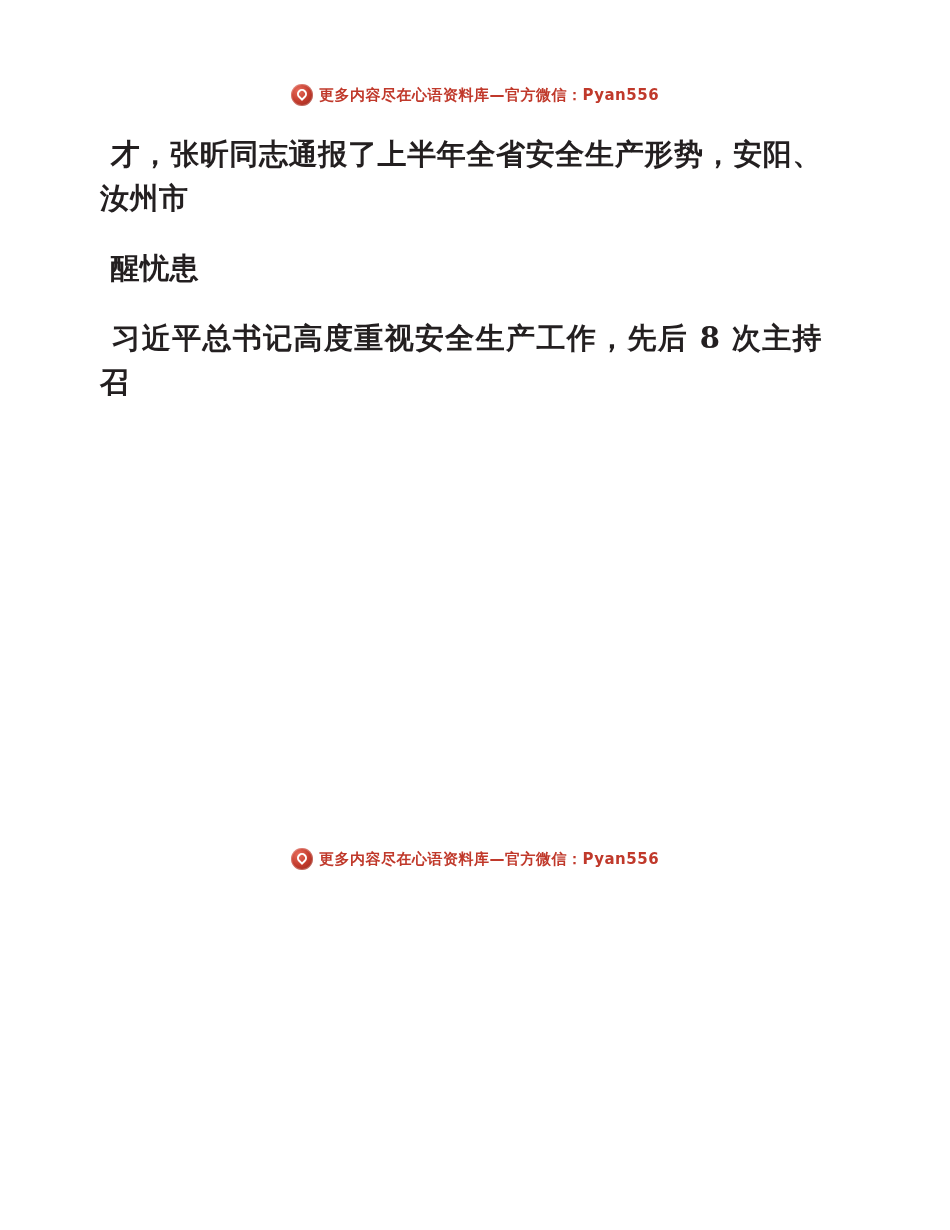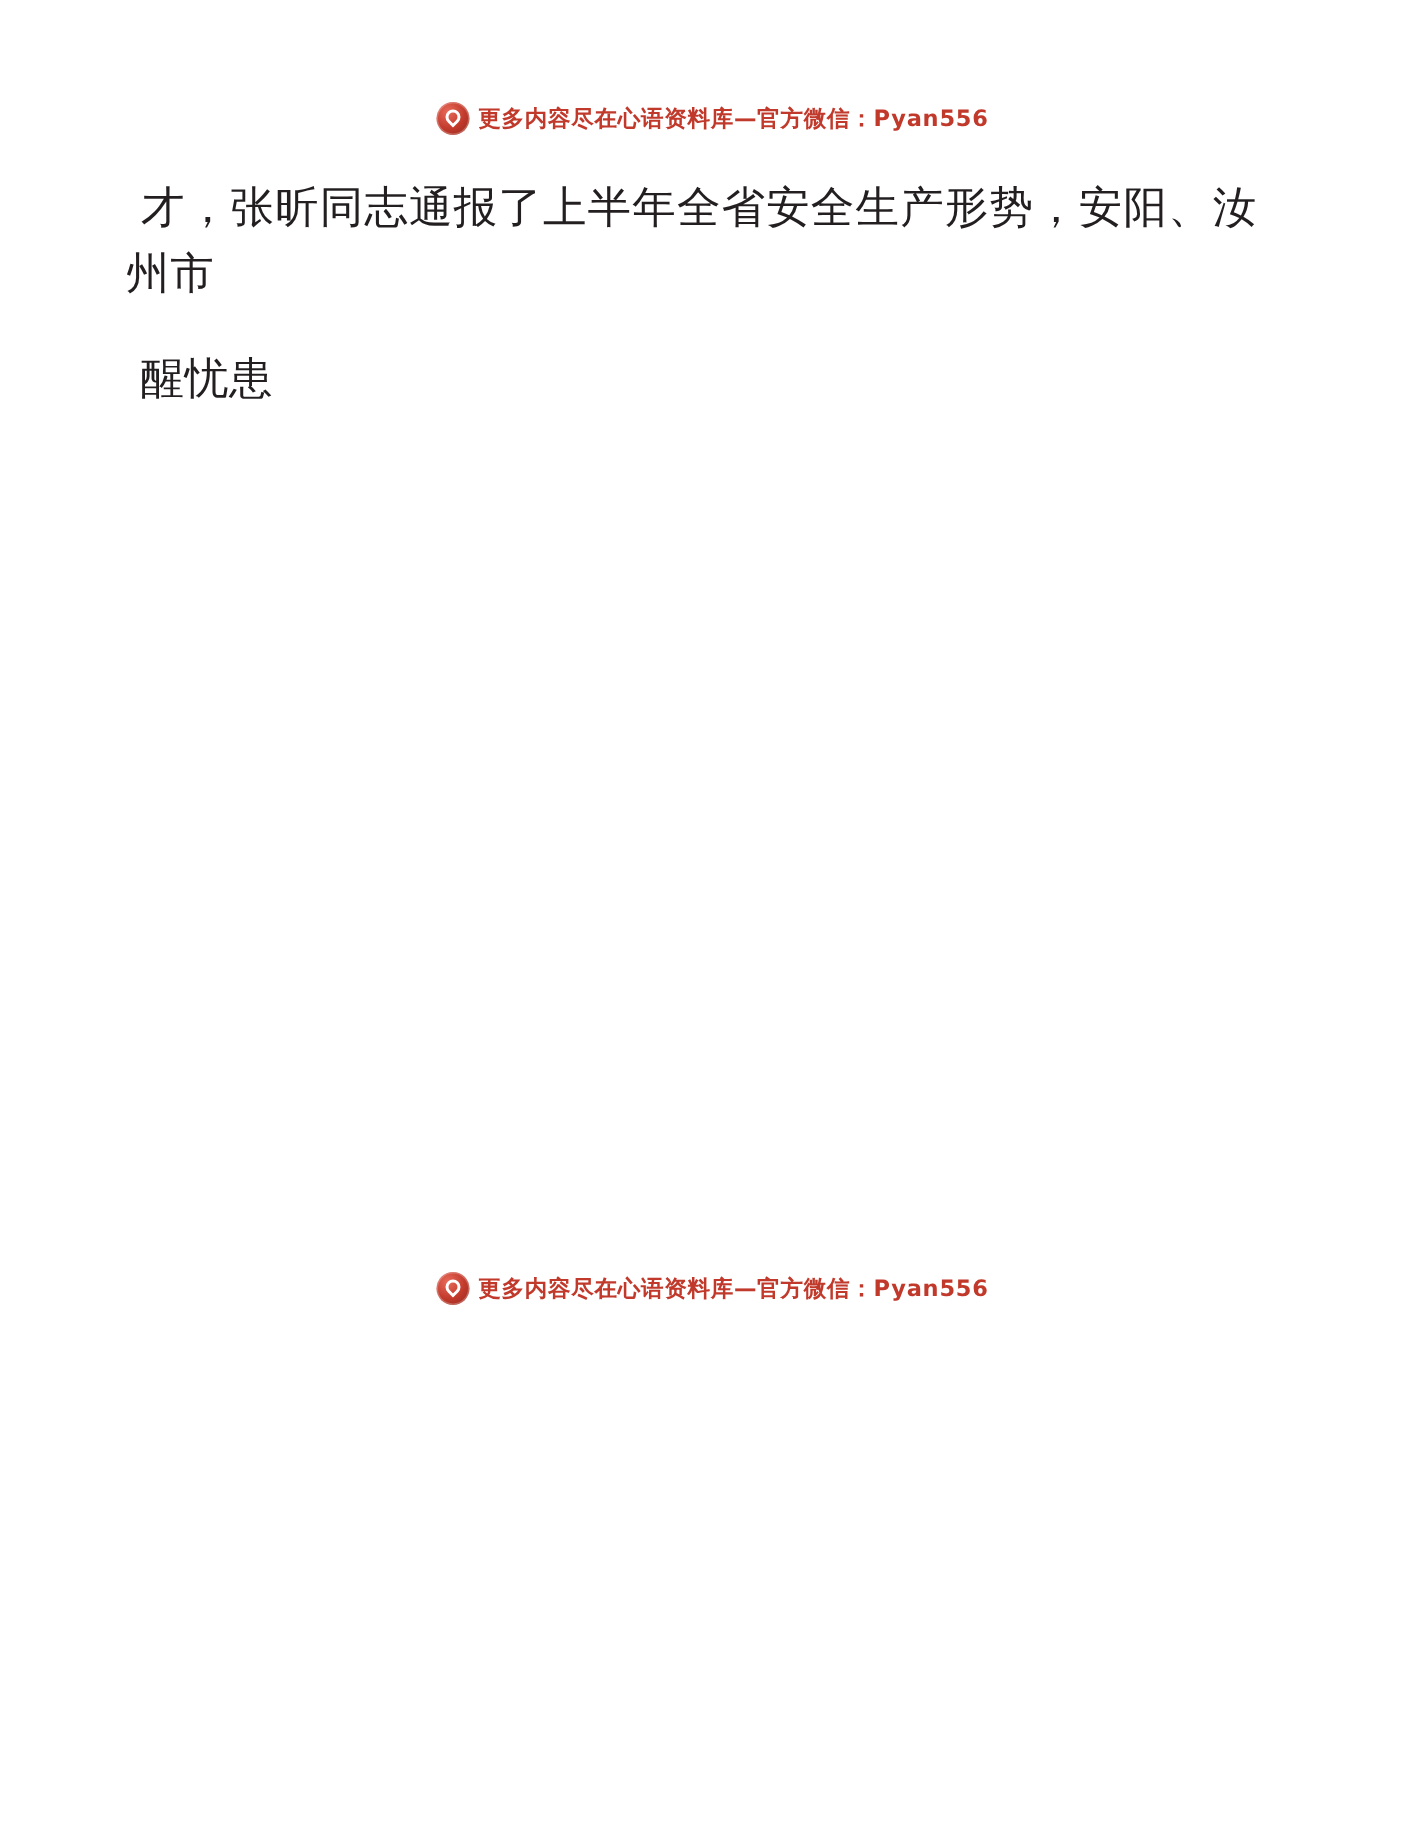--- a/index.html
+++ b/index.html
@@ -11,21 +11,21 @@
     height: 1230px;
     background: #ffffff;
     font-family: "Liberation Serif", "DejaVu Serif", serif;
     position: relative;
     overflow: hidden;
   }
   .page {
     width: 950px;
     height: 948px;
     box-sizing: border-box;
-    padding: 0;
+    padding: 16px;
     position: relative;
     display: flex;
     flex-direction: column;
   }
 
   
   .watermark {
     display: flex;
     align-items: center;
     justify-content: center;
@@ -81,38 +81,40 @@
     font-family: "DejaVu Serif", "Liberation Serif", serif;
     font-size: 29px;
     line-height: 1.52;
     color: #231f20;
     margin: 0 16px 26px 0;
     text-align: justify;
     text-justify: inter-ideograph;
     letter-spacing: 0.5px;
     text-indent: 0;
     white-space: pre-wrap;
+    font-weight: bold;
   }
   .para:last-child {
     margin-bottom: 0;
   }
 </style>
 </head>
 <body>
 
 <div class="page">
 
   <div class="watermark watermark-top">
     <span class="wm-logo"></span>
     <span class="wm-text">更多内容尽在心语资料库—官方微信：Pyan556</span>
   </div>
 
   <div class="doc-body">
     <p class="para"> 才，张昕同志通报了上半年全省安全生产形势，安阳、汝州市</p>
     <p class="para"> 醒忧患</p>
+    <p class="para"> 习近平总书记高度重视安全生产工作，先后 8 次主持召</p>
   </div>
 
   <div class="watermark watermark-bottom">
     <span class="wm-logo"></span>
     <span class="wm-text">更多内容尽在心语资料库—官方微信：Pyan556</span>
   </div>
 
 </div>
 
 </body></html>

